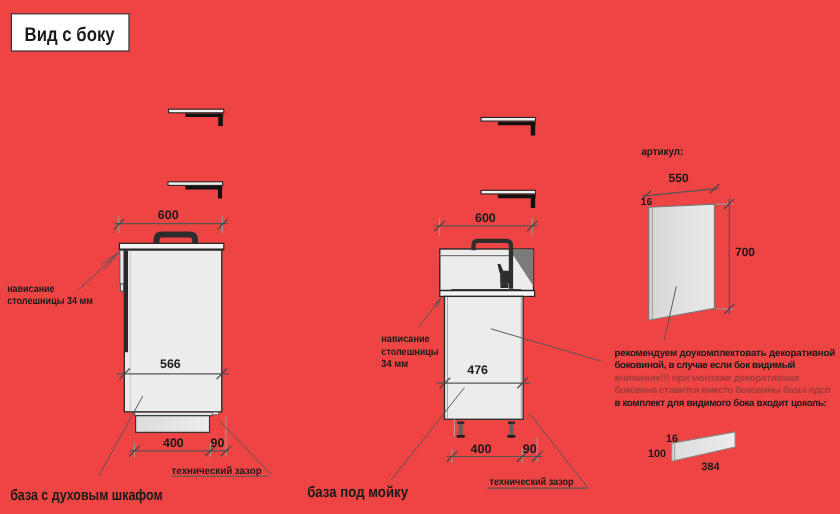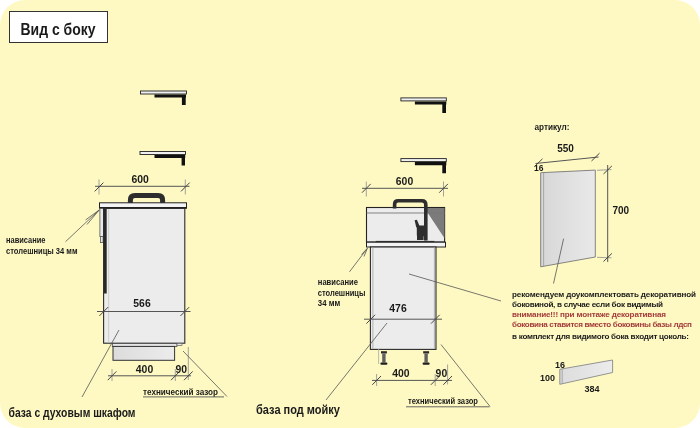--- a/index.html
+++ b/index.html
@@ -1,16 +1,16 @@
 <!DOCTYPE html>
 <html><head>
 <meta charset="utf-8">
 <style>
   html,body{margin:0;padding:0;background:#ffffff;}
-  .page{position:relative;width:700px;height:428px;background:#fef9c3;overflow:hidden;border-radius:25px;}
+  .page{position:relative;width:700px;height:428px;background:#ef4444;overflow:hidden;}
   svg{display:block;will-change:transform;}
   text{font-family:"Liberation Sans", sans-serif;}
 </style>
 </head>
 <body>
 <div class="page">
 <svg width="700" height="428" viewBox="0 0 700 428" xmlns="http://www.w3.org/2000/svg">
 <defs>
   <linearGradient id="panelG" x1="0" y1="0" x2="1" y2="0">
     <stop offset="0" stop-color="#d7d7d7"></stop>

